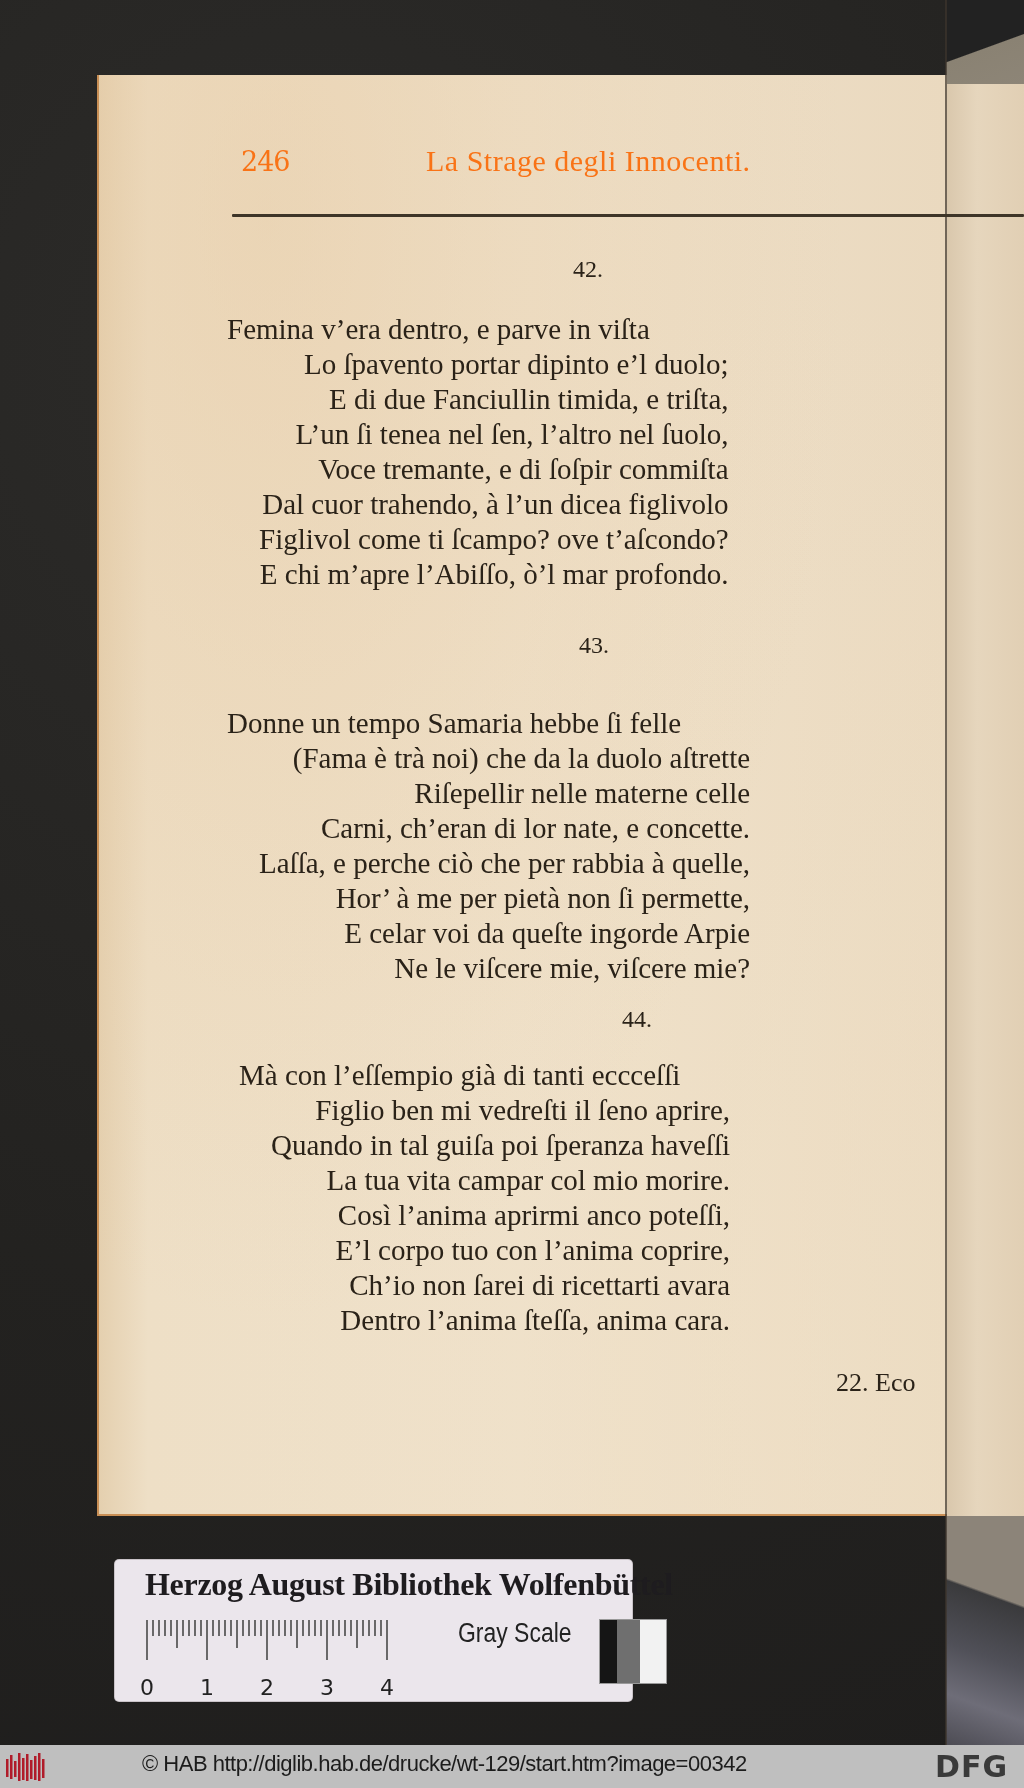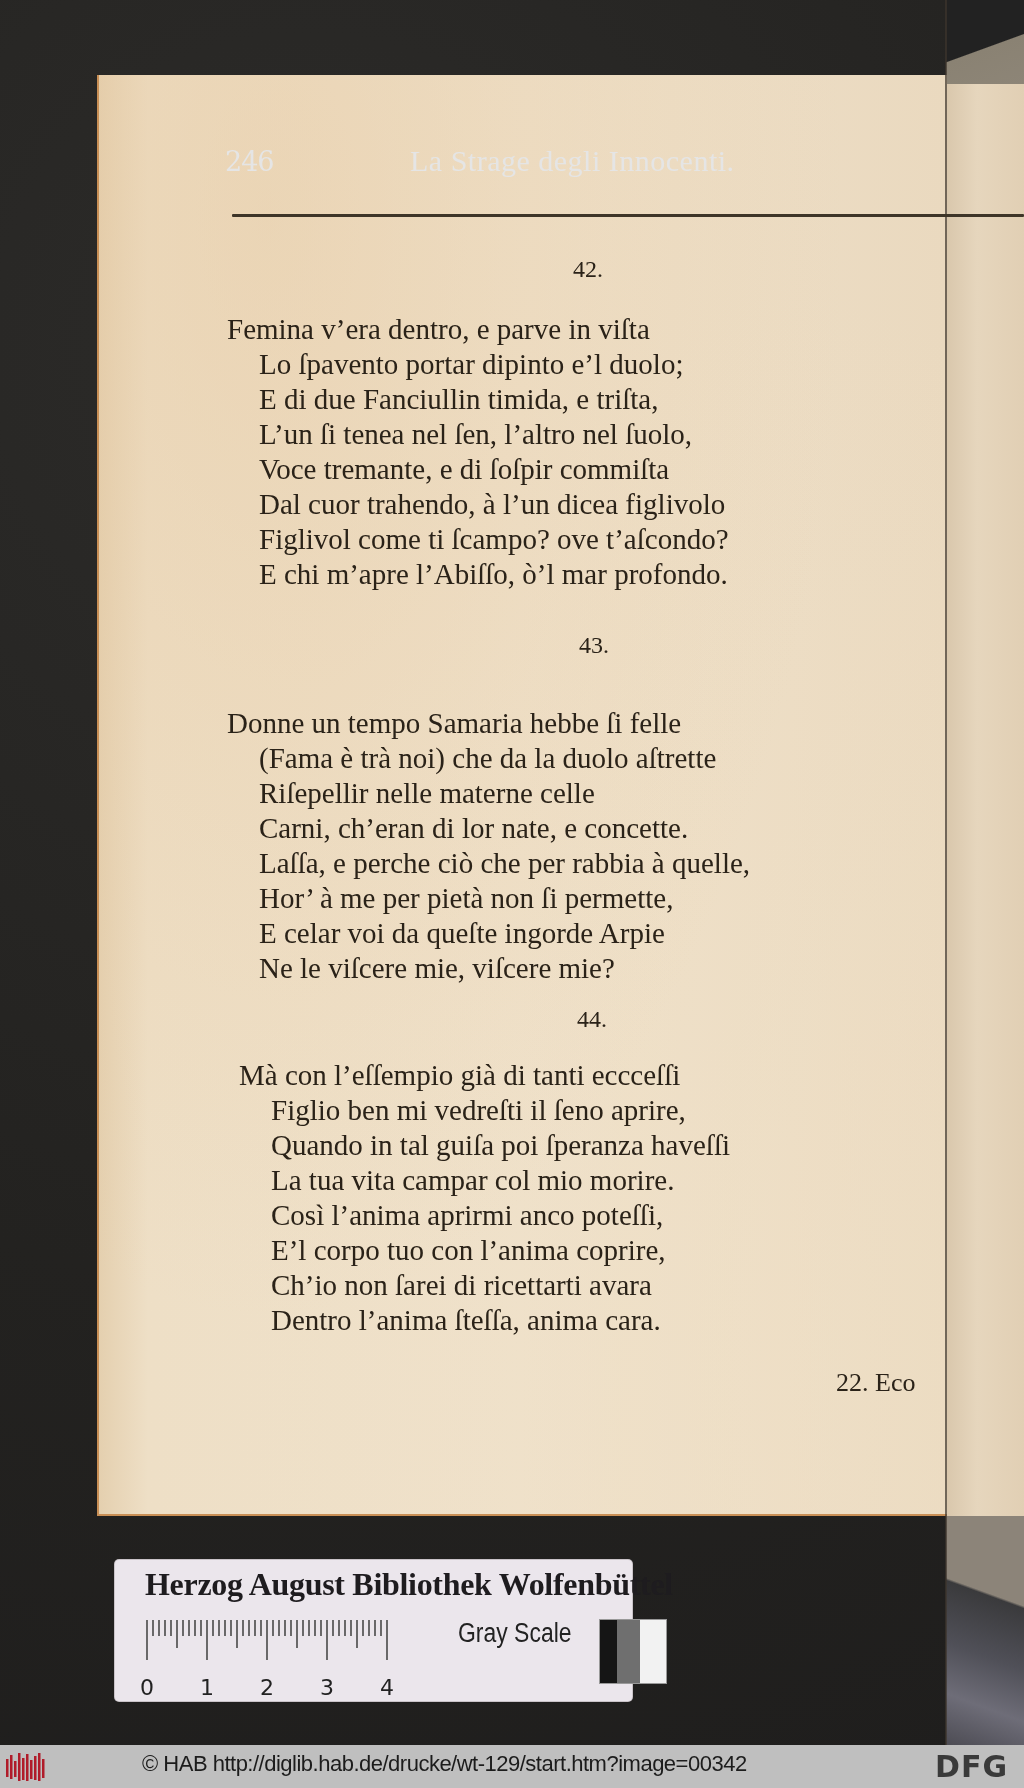--- a/index.html
+++ b/index.html
@@ -32,22 +32,22 @@
   .page {
     position: absolute; left: 97px; top: 75px; width: 850px; height: 1441px;
     background: #ecdcc3;
     background-image:
       radial-gradient(ellipse at 20% 10%, rgba(230,200,160,0.45), transparent 60%),
       radial-gradient(ellipse at 80% 90%, rgba(240,225,200,0.5), transparent 60%),
       linear-gradient(90deg, #e4cfae 0%, #eedfc6 6%, #efe1ca 50%, #ead9bf 100%);
     box-shadow: inset 2px 0 0 #c98f55, inset 0 -2px 0 #c98f55;
   }
   .running-head {
-    position: absolute; left: 225px; top: 144px; width: 720px; height: 40px;
-    color: #e5e5e5; font-size: 29px; text-align: center;
+    position: absolute; left: 241px; top: 144px; width: 720px; height: 40px;
+    color: #f97316; font-size: 29px; text-align: center;
   }
   .page-number {
     position: absolute; left: 0; top: 2px; font-size: 27px;
     font-family: "DejaVu Serif", serif; letter-spacing: -1px;
   }
   .running-title {
     position: absolute; left: 185px; top: 0; font-size: 30px;
     font-family: "Liberation Serif", serif; letter-spacing: 0.5px;
   }
   .head-rule {
@@ -56,21 +56,21 @@
   }
   .stanza-number {
     position: absolute; width: 120px; text-align: center;
     color: #2a2218; font-size: 24px; font-family: "Liberation Serif", serif;
   }
   .stanza {
     position: absolute; left: 227px; color: #2a2218;
     font-family: "Liberation Serif", serif; font-size: 29px;
   }
   .verse-line { height: 35px; line-height: 35px; white-space: nowrap; }
-  .verse-line.indent { padding-left: 32px; }
+  .verse-line.indent { padding-left: 32px; text-align: right; }
   .catchword {
     position: absolute; left: 836px; top: 1368px; color: #2a2218;
     font-family: "Liberation Serif", serif; font-size: 26px; white-space: nowrap;
   }
   
   .target-card {
     position: absolute; left: 115px; top: 1560px; width: 517px; height: 141px;
     background: #ebe6ec; border-radius: 4px;
     box-shadow: 0 0 0 1px #c9c3c8;
   }
@@ -144,21 +144,21 @@
   <div class="verse-line">Donne un tempo Samaria hebbe ſi felle</div>
   <div class="verse-line indent">(Fama è trà noi) che da la duolo aſtrette</div>
   <div class="verse-line indent">Riſepellir nelle materne celle</div>
   <div class="verse-line indent">Carni, ch’eran di lor nate, e concette.</div>
   <div class="verse-line indent">Laſſa, e perche ciò che per rabbia à quelle,</div>
   <div class="verse-line indent">Hor’ à me per pietà non ſi permette,</div>
   <div class="verse-line indent">E celar voi da queſte ingorde Arpie</div>
   <div class="verse-line indent">Ne le viſcere mie, viſcere mie?</div>
 </div>
 
-<div class="stanza-number" style="left:532px; top:1006px;">44.</div>
+<div class="stanza-number" style="left:532px; top:1006px;text-align:right;">44.</div>
 <div class="stanza" style="top:1058px;margin-left:12px;">
   <div class="verse-line">Mà con l’eſſempio già di tanti eccceſſi</div>
   <div class="verse-line indent">Figlio ben mi vedreſti il ſeno aprire,</div>
   <div class="verse-line indent">Quando in tal guiſa poi ſperanza haveſſi</div>
   <div class="verse-line indent">La tua vita campar col mio morire.</div>
   <div class="verse-line indent">Così l’anima aprirmi anco poteſſi,</div>
   <div class="verse-line indent">E’l corpo tuo con l’anima coprire,</div>
   <div class="verse-line indent">Ch’io non ſarei di ricettarti avara</div>
   <div class="verse-line indent">Dentro l’anima ſteſſa, anima cara.</div>
 </div>

